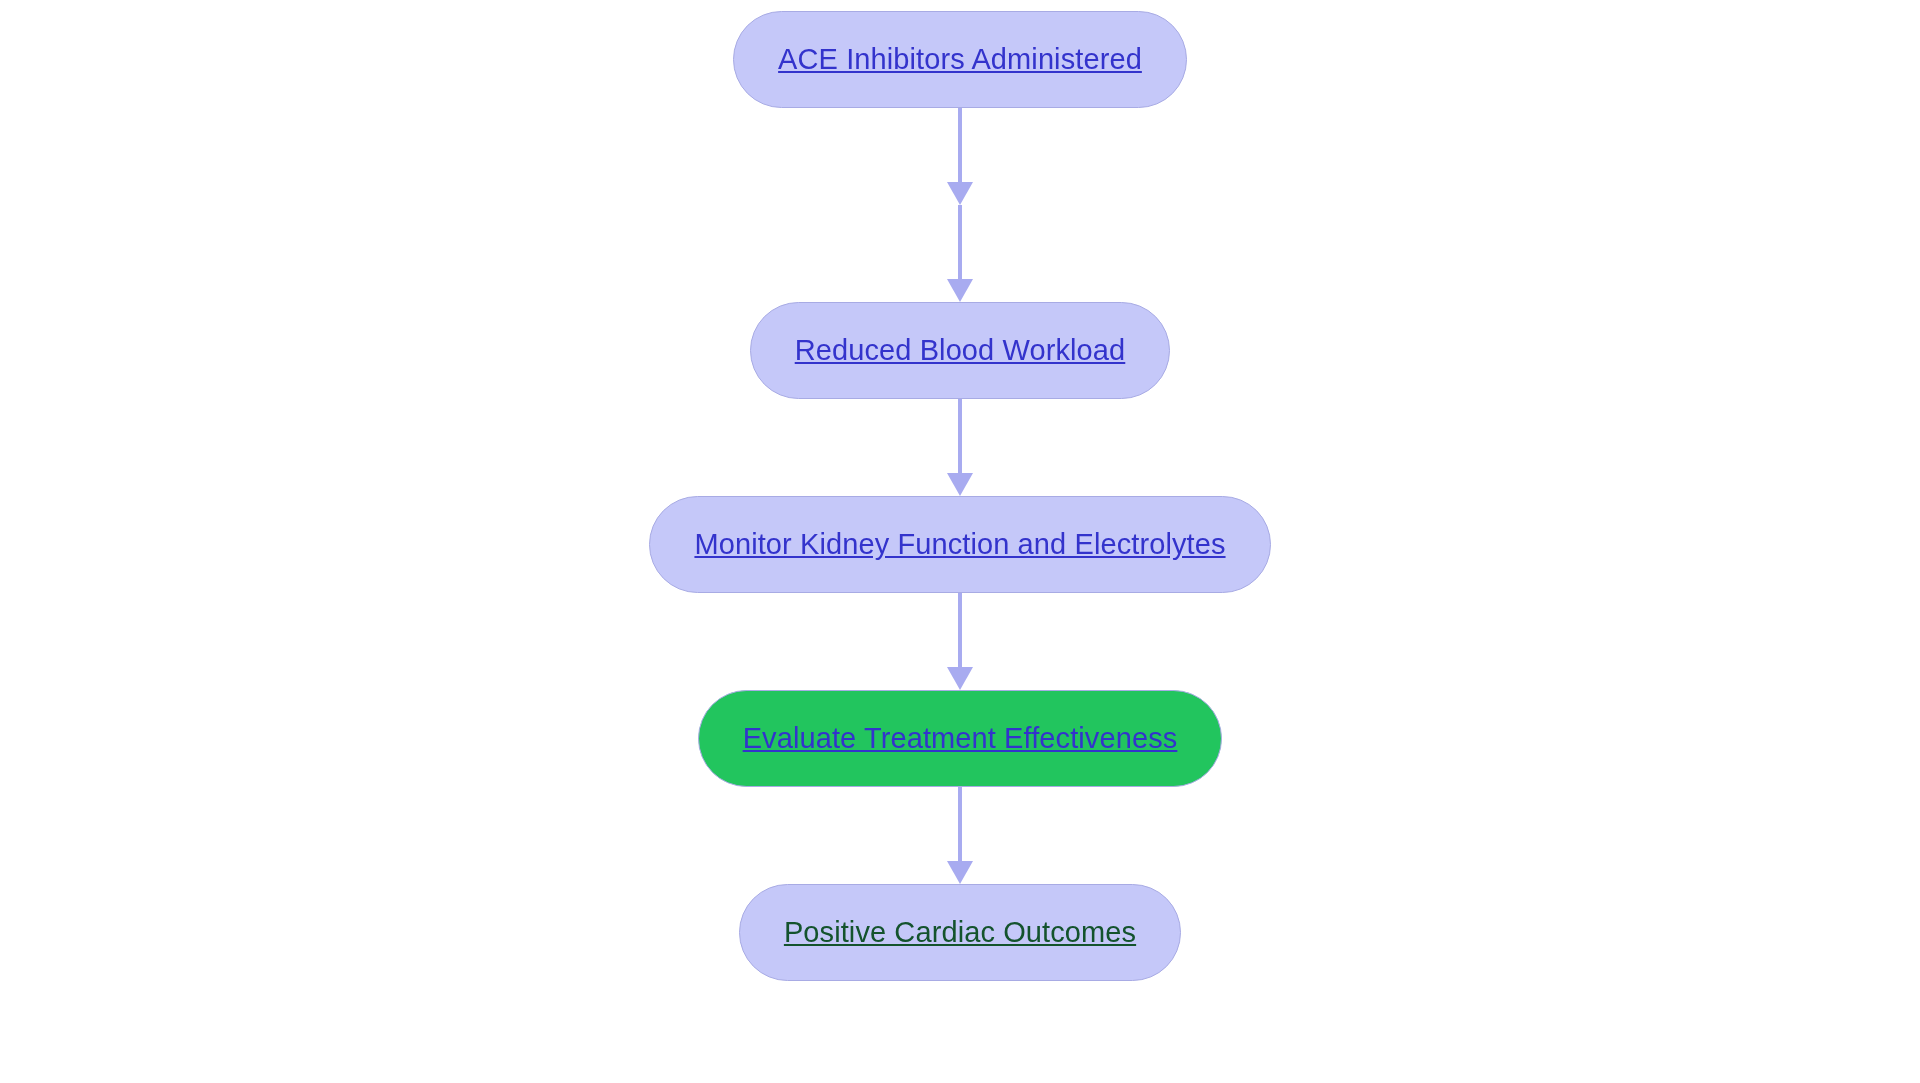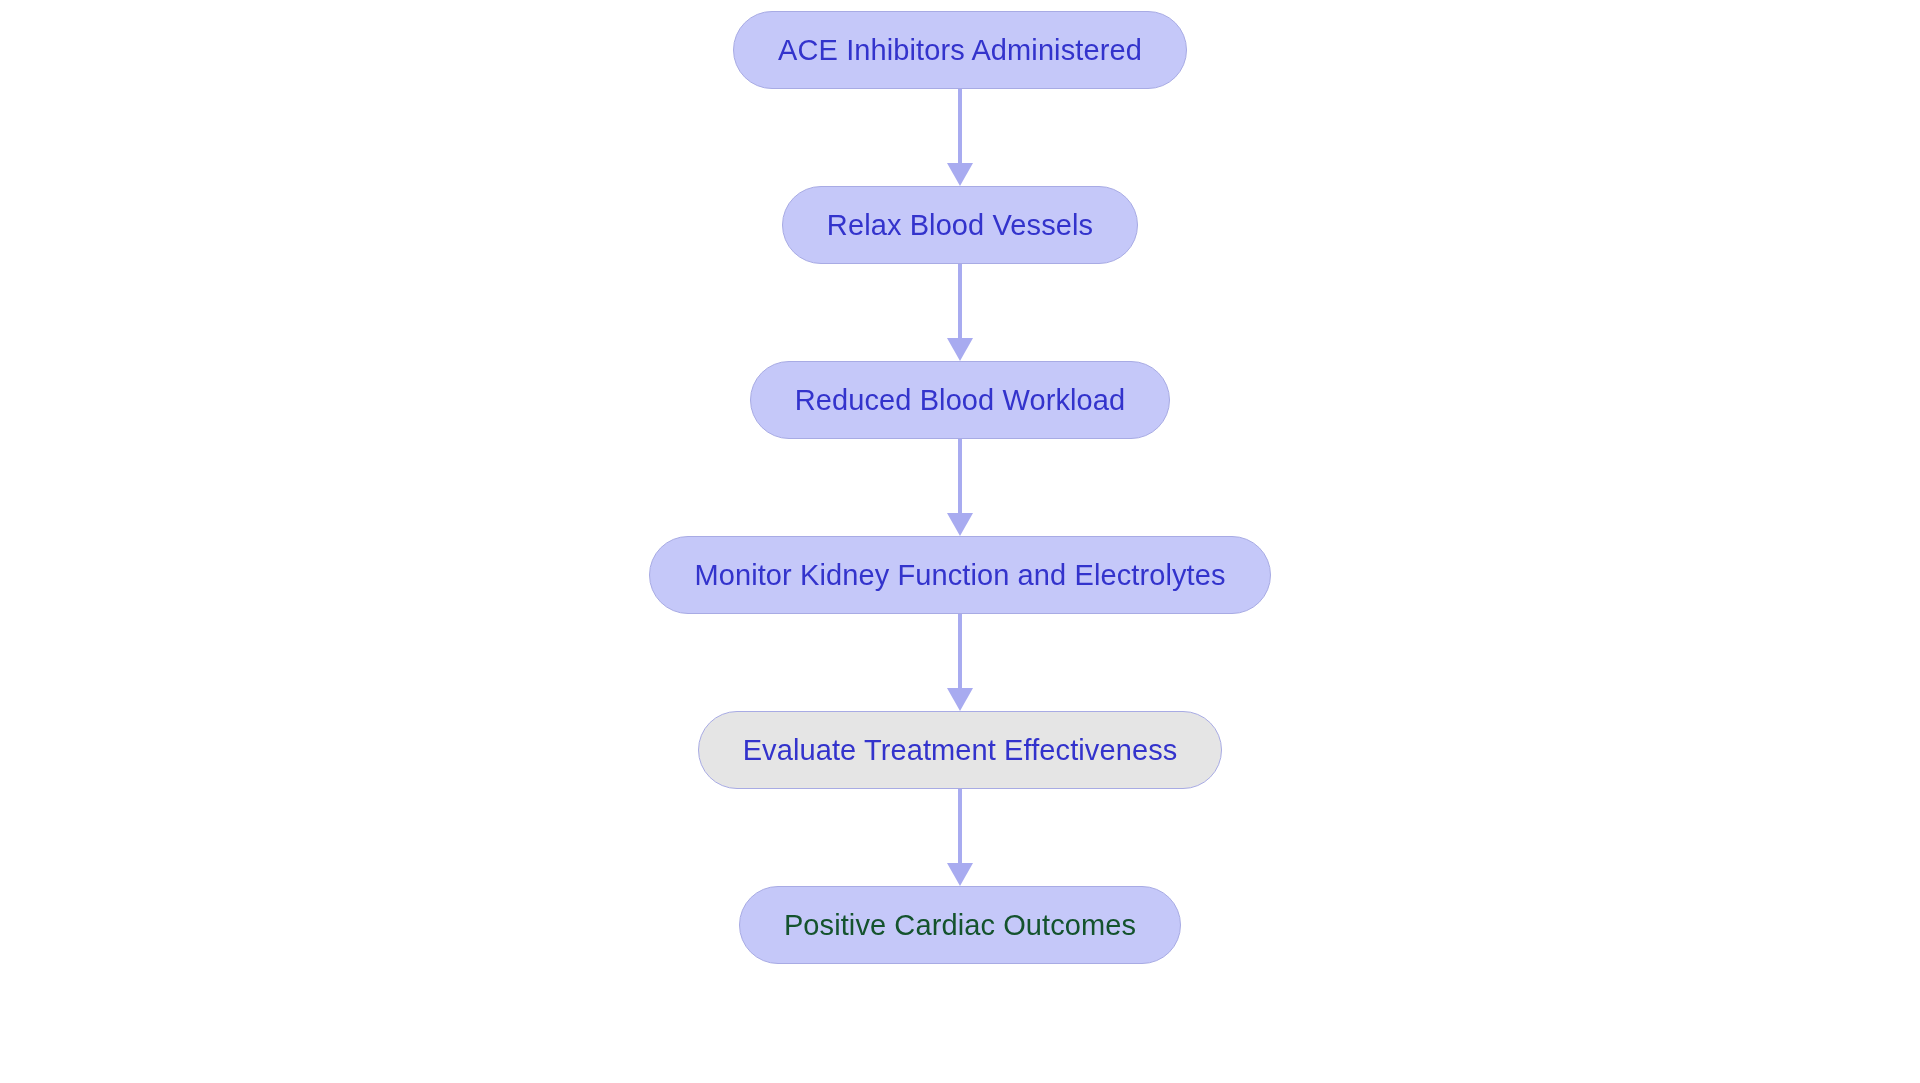--- a/index.html
+++ b/index.html
@@ -29,35 +29,36 @@
     width: 1920px;
     height: 1083px;
     display: flex;
     flex-direction: column;
     align-items: center;
     justify-content: flex-start;
   }
 
   .flow-node {
     box-sizing: border-box;
-    height: 78px;
+    height: 97px;
     border-radius: 49px;
     background: #c5c8f9;
     border: 1.5px solid #a8abe4;
     color: #3333cc;
     display: flex;
     align-items: center;
     justify-content: center;
     padding: 0 44px;
     font-size: 29px;
     font-weight: 400;
     letter-spacing: 0.1px;
     line-height: 1;
     white-space: nowrap;
     user-select: none;
+    text-decoration: underline;
   }
 
   .flow-connector {
     position: relative;
     width: 40px;
     height: 97px;
     display: flex;
     align-items: center;
     justify-content: center;
   }
@@ -95,23 +96,20 @@
 
     <div class="flow-node" style="background: rgb(197, 200, 249); border-color: rgb(168, 171, 228); color: rgb(51, 51, 204);">
       <span>ACE Inhibitors Administered</span>
     </div>
 
     <div class="flow-connector">
       <span class="stem" style="background: rgb(168, 171, 240);"></span>
       <span class="head" style="border-top-color: rgb(168, 171, 240);"></span>
     </div>
 
-    <div class="flow-node" style="background: rgb(197, 200, 249); border-color: rgb(168, 171, 228); color: rgb(51, 51, 204);">
-      <span>Relax Blood Vessels</span>
-    </div>
 
     <div class="flow-connector">
       <span class="stem" style="background: rgb(168, 171, 240);"></span>
       <span class="head" style="border-top-color: rgb(168, 171, 240);"></span>
     </div>
 
     <div class="flow-node" style="background: rgb(197, 200, 249); border-color: rgb(168, 171, 228); color: rgb(51, 51, 204);">
       <span>Reduced Blood Workload</span>
     </div>
 
@@ -122,21 +120,21 @@
 
     <div class="flow-node" style="background: rgb(197, 200, 249); border-color: rgb(168, 171, 228); color: rgb(51, 51, 204); text-align: center;">
       <span>Monitor Kidney Function and Electrolytes</span>
     </div>
 
     <div class="flow-connector">
       <span class="stem" style="background: rgb(168, 171, 240);"></span>
       <span class="head" style="border-top-color: rgb(168, 171, 240);"></span>
     </div>
 
-    <div class="flow-node" style="background: #e5e5e5; border-color: rgb(168, 171, 228); color: rgb(51, 51, 204);">
+    <div class="flow-node" style="background: #22c55e; border-color: rgb(168, 171, 228); color: rgb(51, 51, 204);">
       <span>Evaluate Treatment Effectiveness</span>
     </div>
 
     <div class="flow-connector">
       <span class="stem" style="background: rgb(168, 171, 240);"></span>
       <span class="head" style="border-top-color: rgb(168, 171, 240);"></span>
     </div>
 
     <div class="flow-node" style="background: rgb(197, 200, 249); border-color: rgb(168, 171, 228); color: #14532d;">
       <span>Positive Cardiac Outcomes</span>

